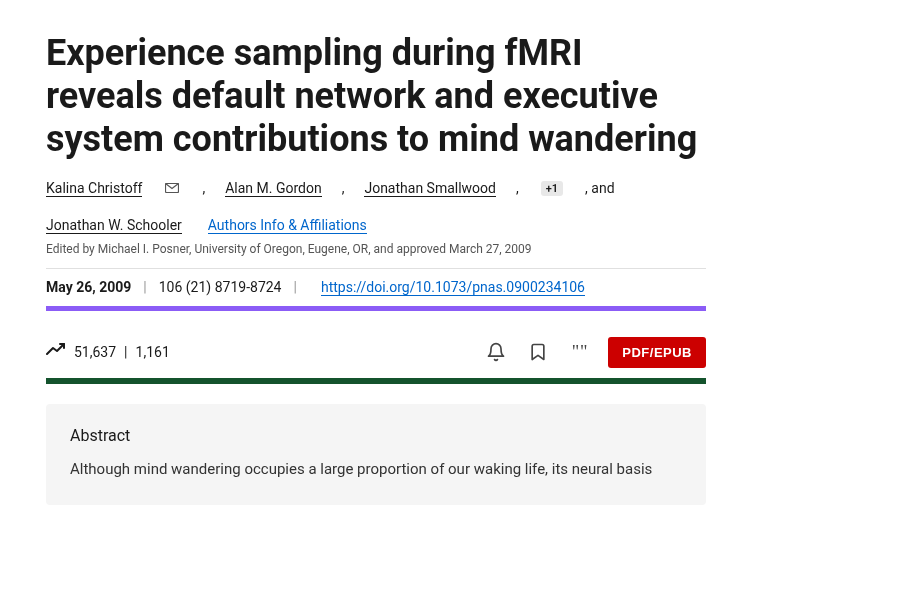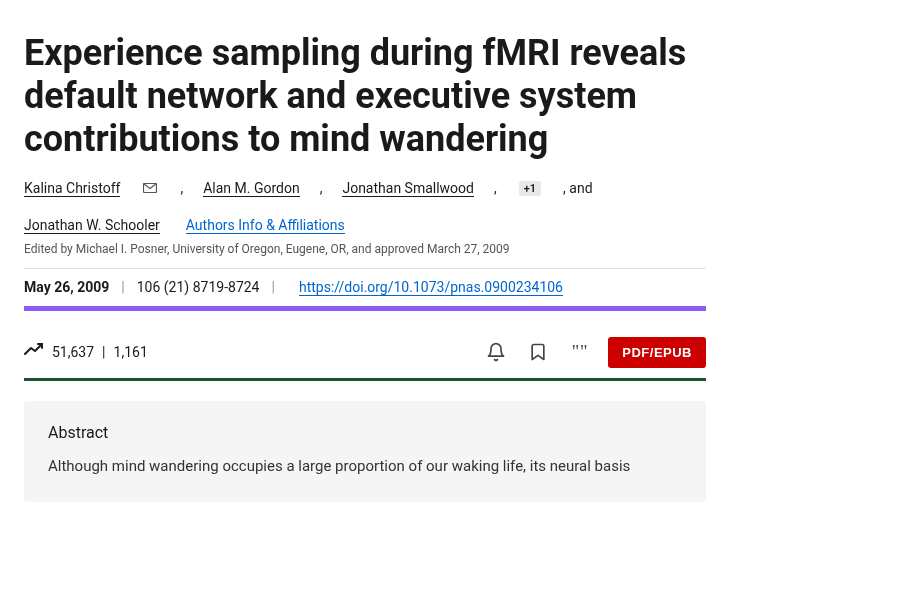--- a/index.html
+++ b/index.html
@@ -13,21 +13,21 @@
       background: #ffffff;
       width: 900px;
       min-height: 600px;
       overflow: hidden;
     }
 
     .page-container {
       width: 746px;
       min-height: 600px;
       background: #ffffff;
-      padding: 32px 40px 32px 24px;
+      padding: 32px 40px 32px 46px;
     }
 
     .article-title {
       font-size: 36px;
       font-weight: 700;
       color: #1a1a1a;
       line-height: 1.2;
       margin-bottom: 18px;
       max-width: 820px;
     }
@@ -107,21 +107,21 @@
       text-decoration: none;
       border-bottom: 1px solid #0066cc;
       margin-left: 12px;
     }
 
     .metrics-actions-bar {
       display: flex;
       align-items: center;
       justify-content: space-between;
       padding: 10px 0;
-      border-bottom: 3px solid #14532d;
+      border-bottom: 6px solid #14532d;
       margin-bottom: 20px;
     }
 
     .metrics-left {
       display: flex;
       align-items: center;
       gap: 8px;
       font-size: 14px;
       color: #1a1a1a;
     }

